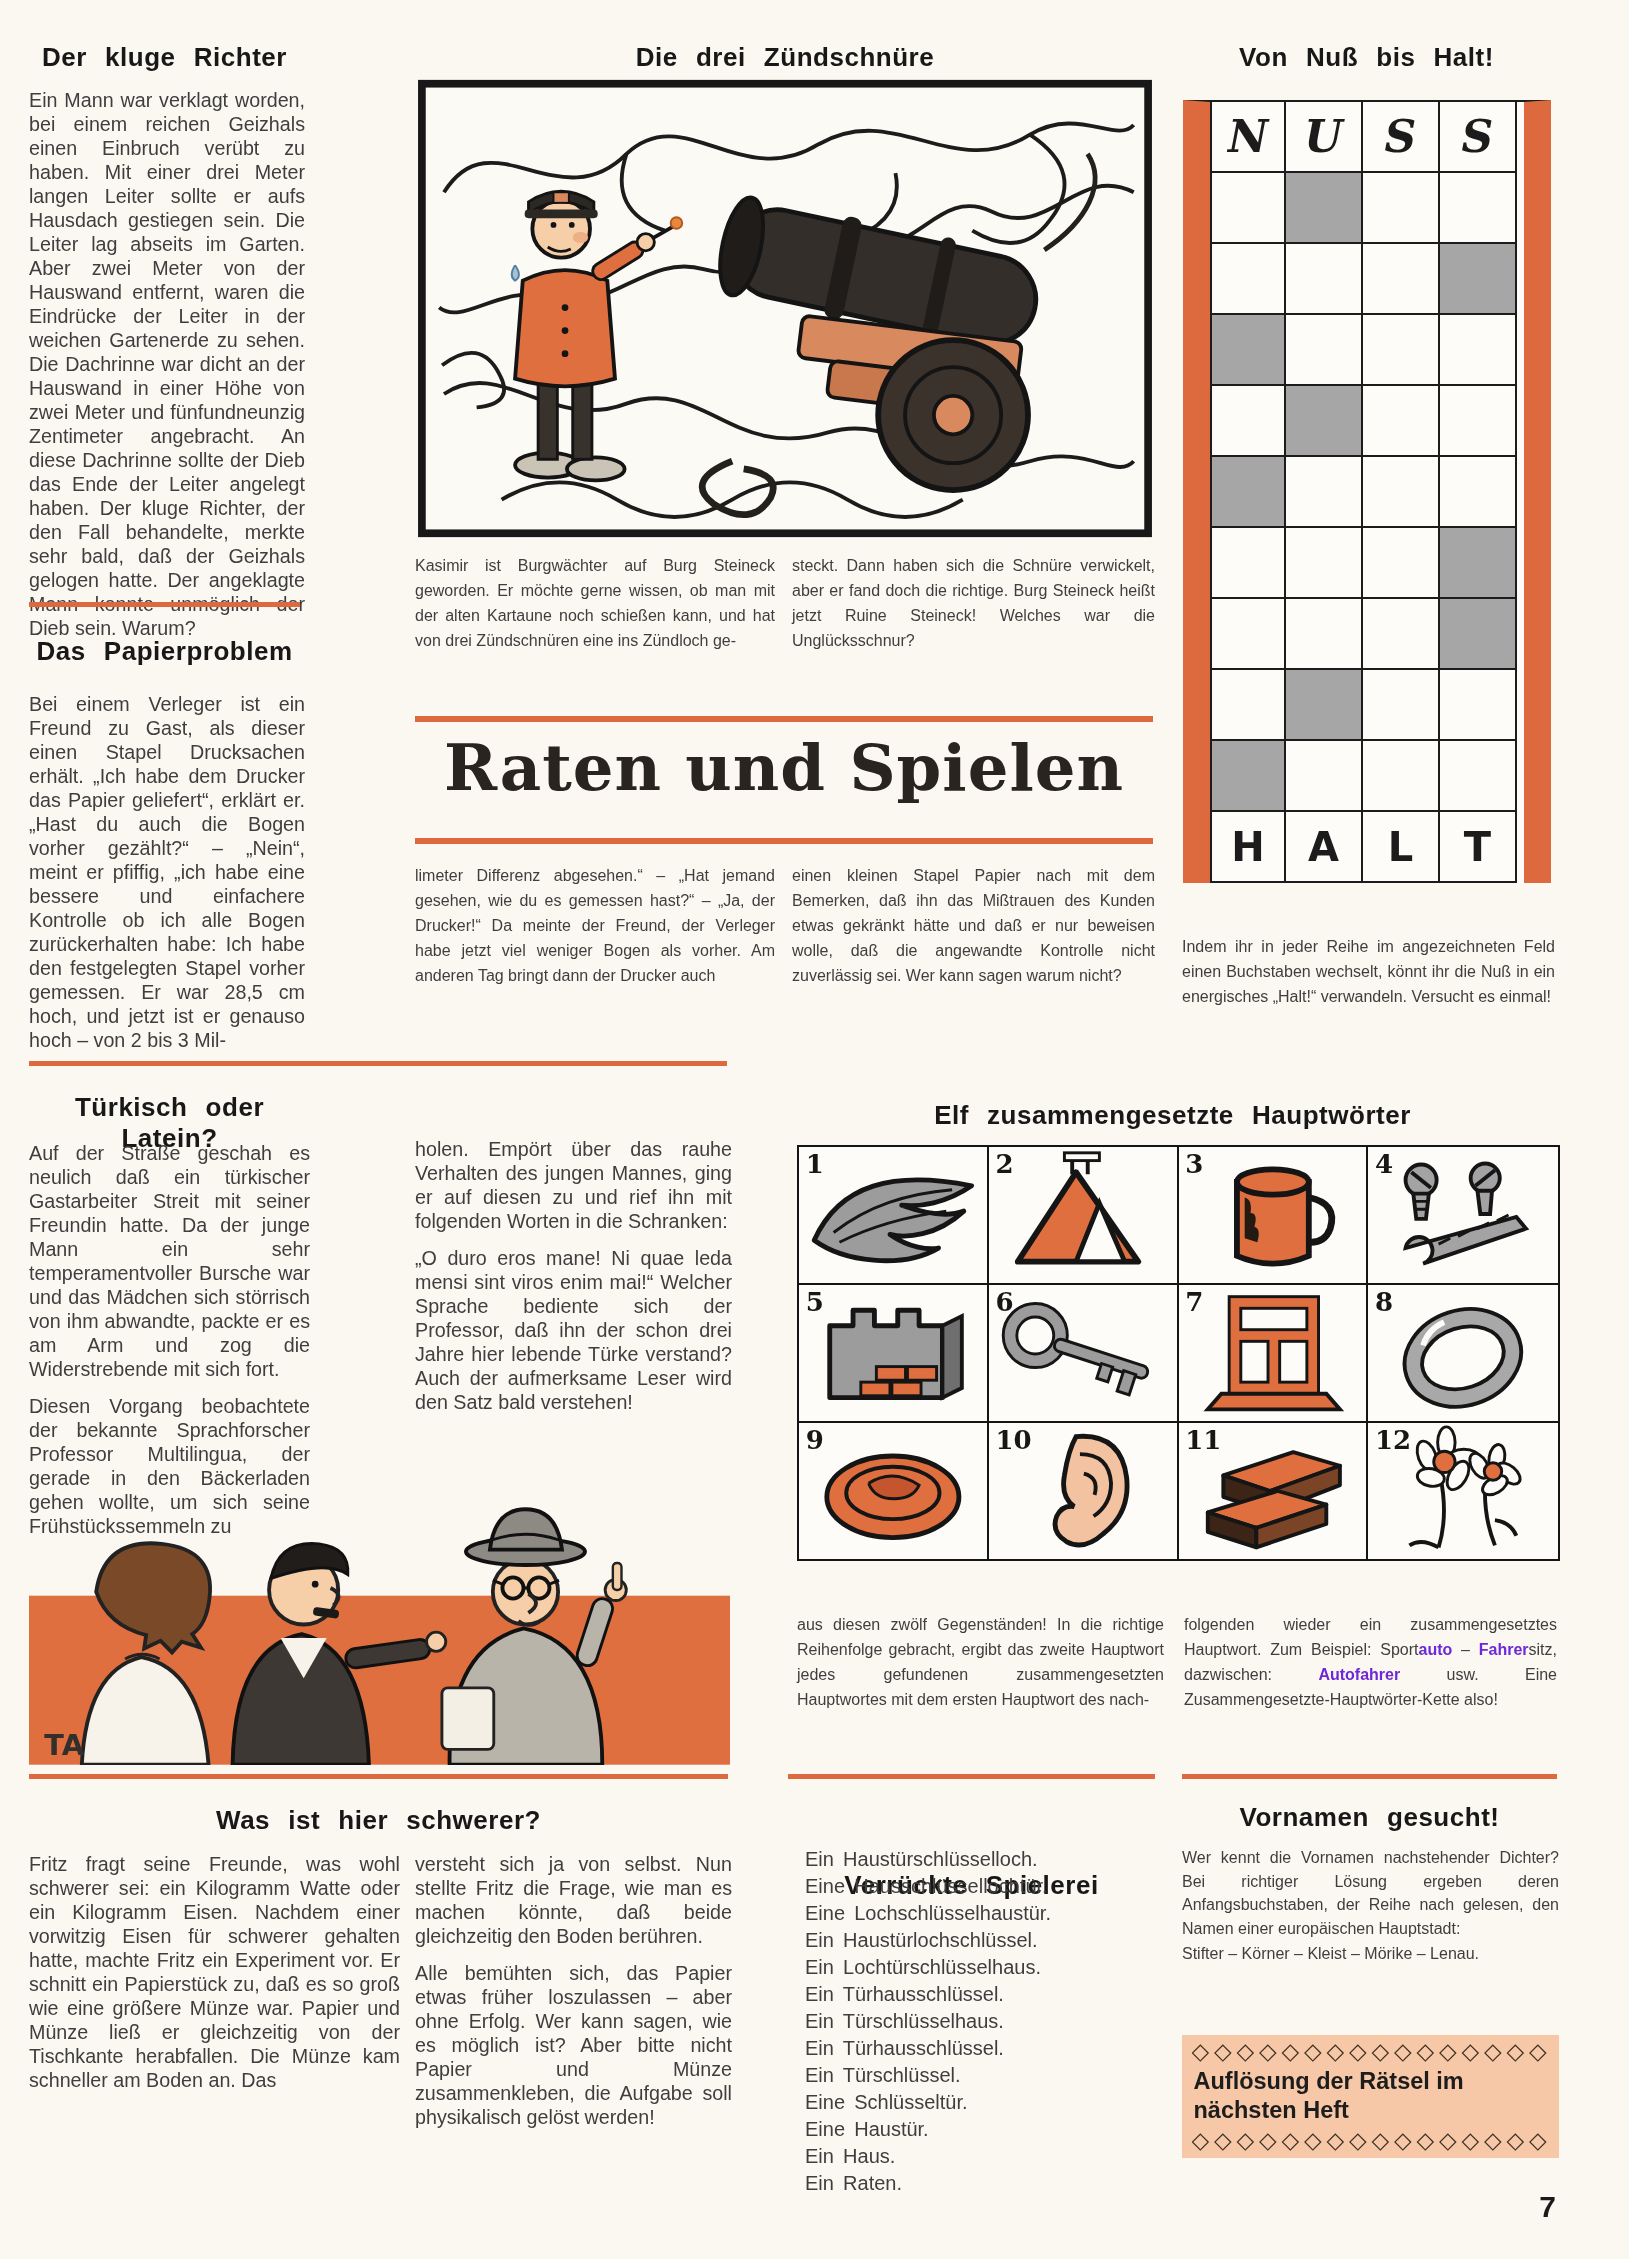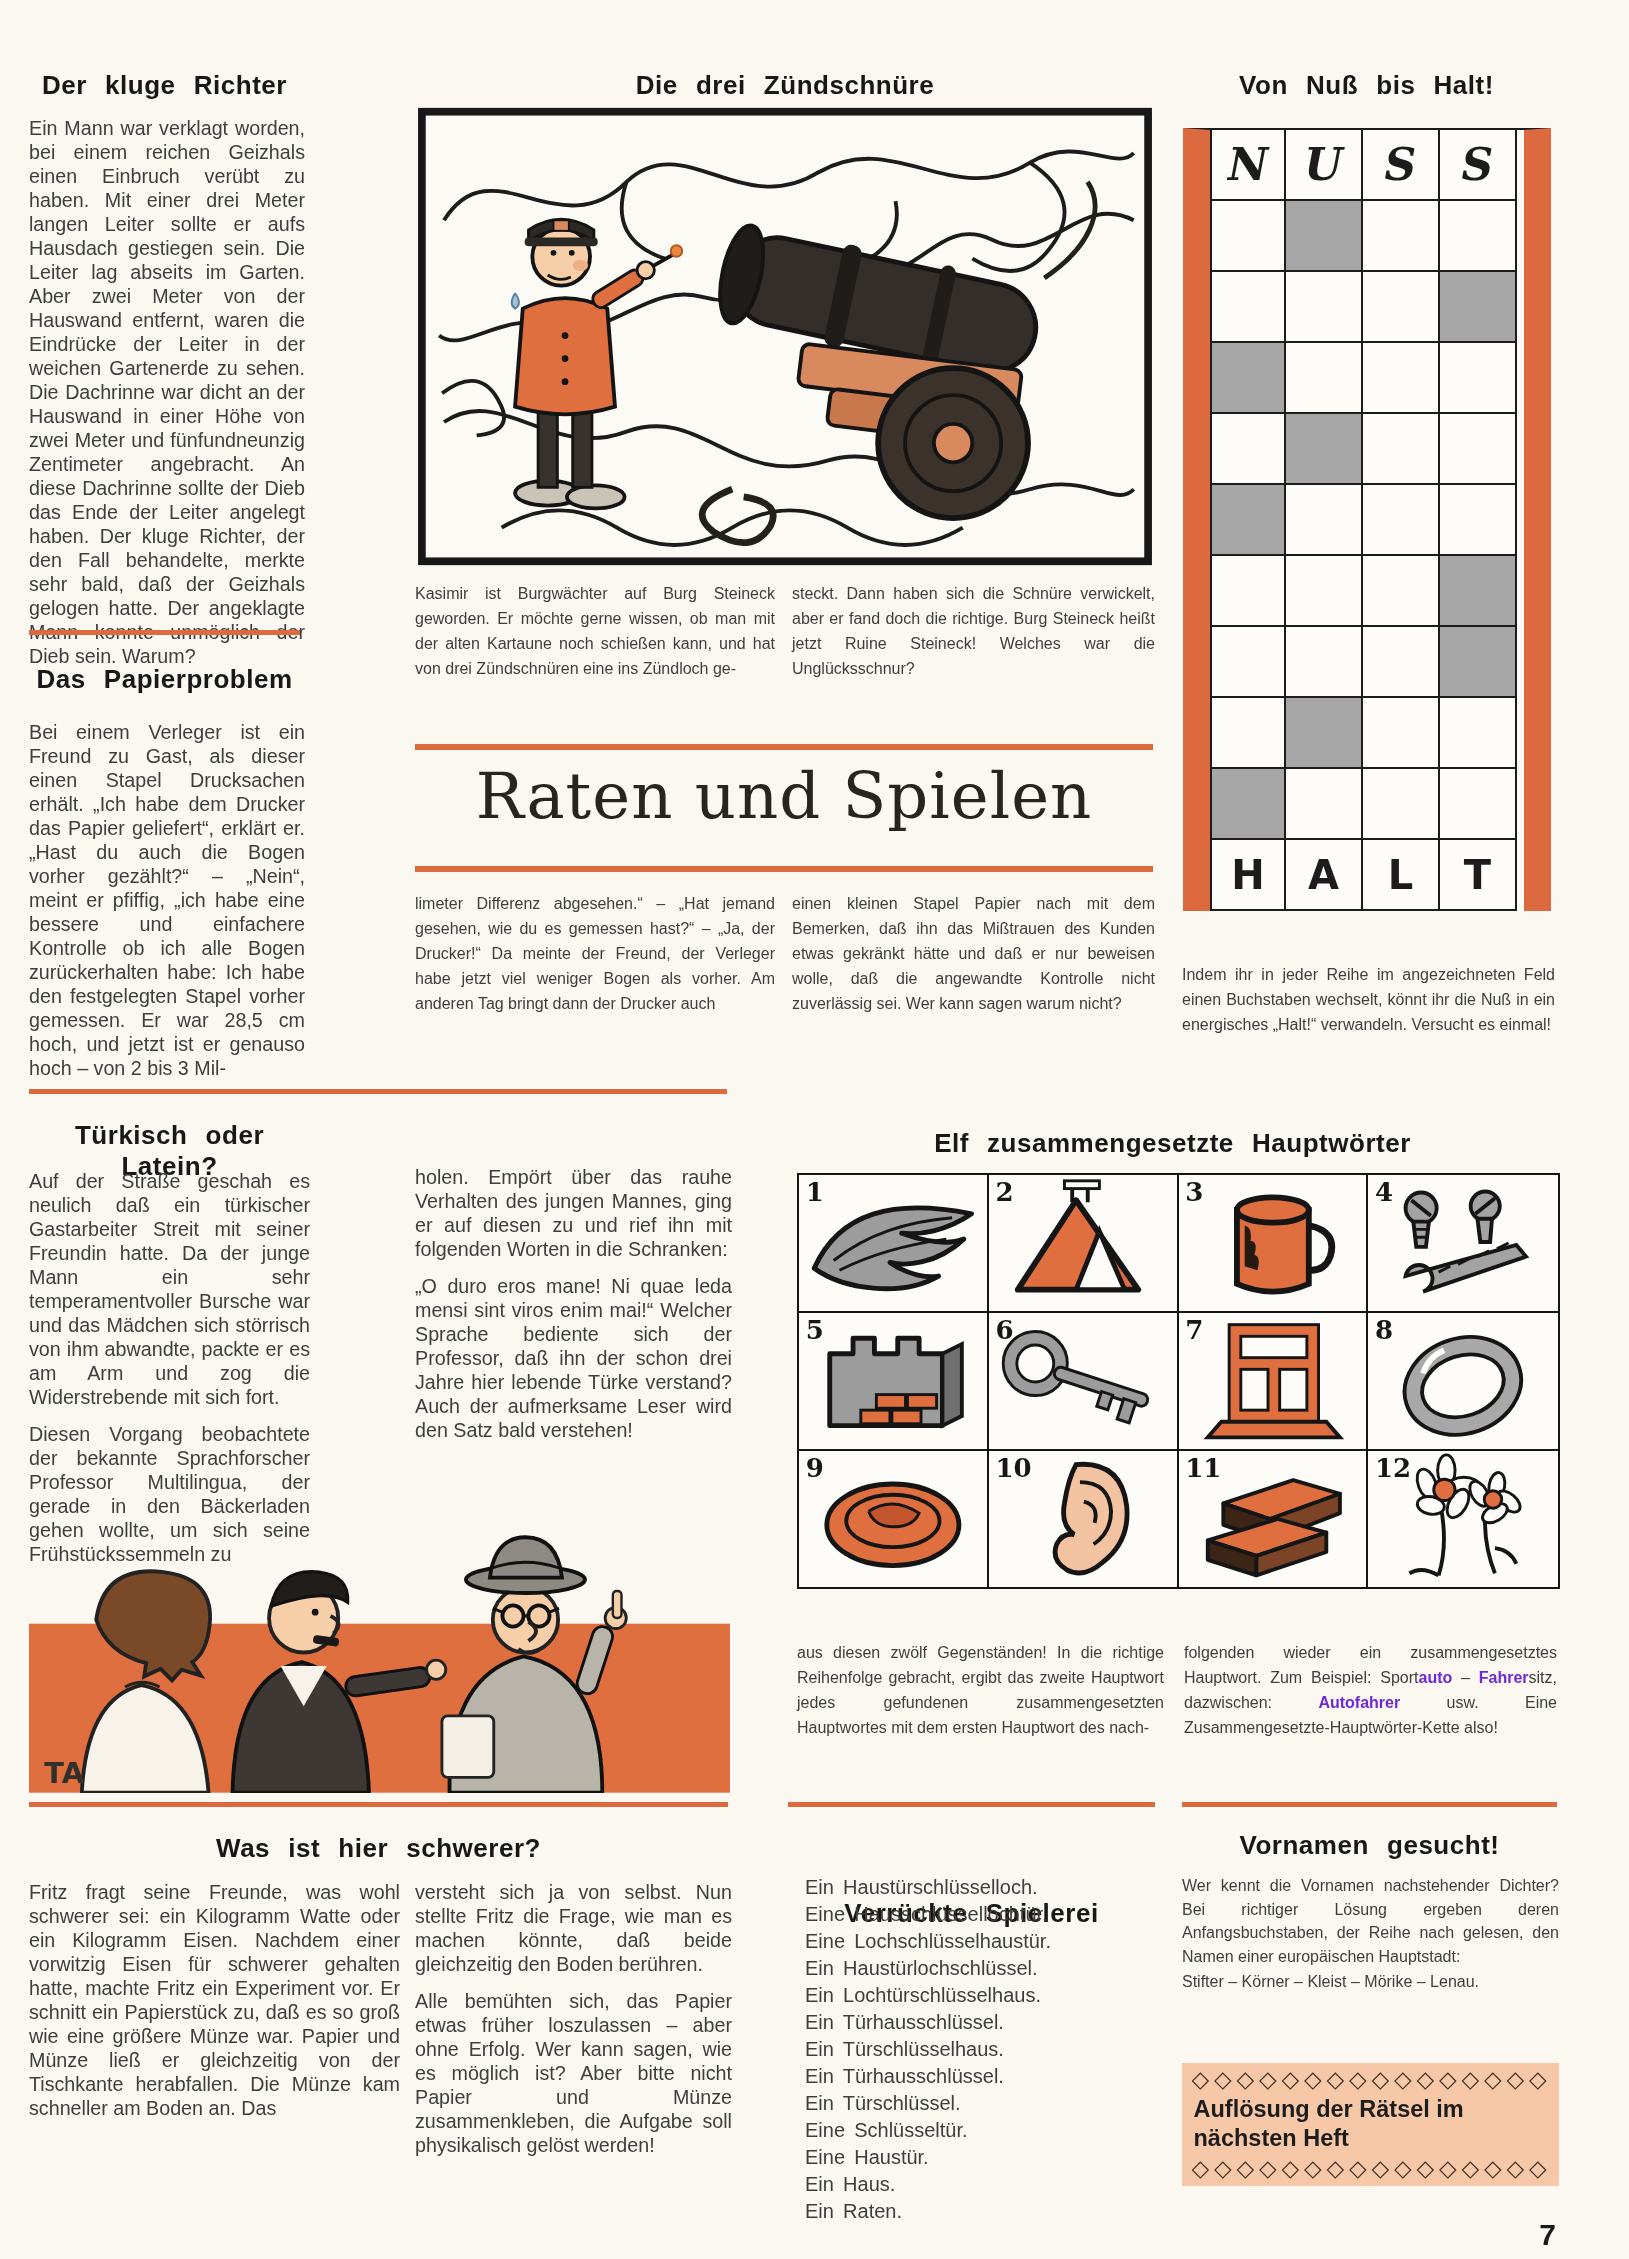--- a/index.html
+++ b/index.html
@@ -1,25 +1,25 @@
 <!DOCTYPE html>
 <html><head>
 <meta charset="utf-8">
 <style>
   html,body{margin:0;padding:0;background:#e8e6e0;}
   #page{position:relative;width:1629px;height:2260px;background:#fbf8f1;font-family:"Liberation Sans",sans-serif;color:#3b3b3b;overflow:hidden;}
-  .abs{position:absolute;margin-top:28px;}
+  .abs{position:absolute;}
   .h2{font-weight:bold;font-size:26px;color:#181818;text-align:center;word-spacing:.4em;letter-spacing:.02em;}
   .body{font-size:19.7px;line-height:24px;text-align:justify;color:#3e3e3e;}
   .body p{margin:0 0 12.5px 0;}
   .cap{font-size:16px;line-height:25px;text-align:justify;color:#3e3e3e;}
   .rule{background:#dd6a3e;height:4.8px;}
   .b{font-weight:bold;color:#6d28d9;}
   
-  #raten-title{font-family:"DejaVu Serif",serif;font-weight:normal;font-size:64px;letter-spacing:1px;color:#29241f;text-align:center;line-height:1.0;}
+  #raten-title{font-family:"DejaVu Serif",serif;font-weight:bold;font-size:64px;letter-spacing:1px;color:#29241f;text-align:center;line-height:1.0;}
   
   #nuss-grid{border-left:27px solid #dd6a3e;border-right:27px solid #dd6a3e;background:#fdfcf8;border-top:2.9px solid #1c1c1c;border-bottom:0;width:314px;box-sizing:content-box;}
   .nrow{display:flex;}
   .ncell{width:75px;height:69px;border-right:2.9px solid #1c1c1c;border-bottom:2.9px solid #1c1c1c;background:#fdfcf8;display:flex;align-items:center;justify-content:center;box-sizing:content-box;}
   .nrow .ncell:first-child{border-left:2.9px solid #1c1c1c;width:72px;}
   .ncell.shaded{background:#a6a6a6;}
   .ncell.top span{font-family:"DejaVu Serif",serif;font-style:italic;font-weight:bold;font-size:44px;color:#1c1c1c;}
   .ncell.bottom span{font-family:"DejaVu Sans",sans-serif;font-weight:bold;font-size:40px;color:#1c1c1c;}
   
   #picture-grid{display:grid;grid-template-columns:repeat(4,1fr);border:2.9px solid #151515;background:#fdfcf8;}

